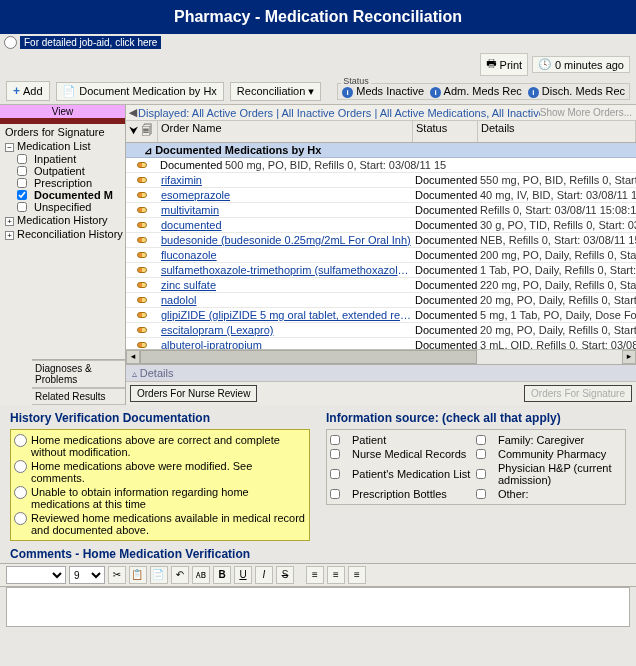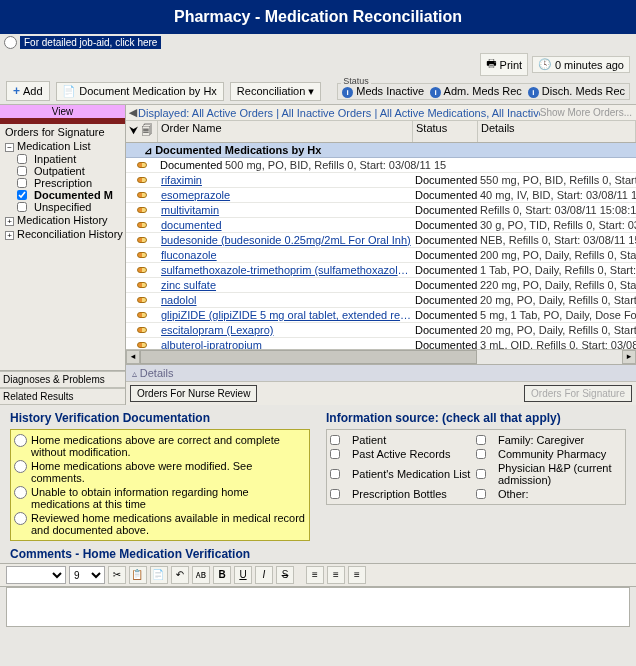--- a/index.html
+++ b/index.html
@@ -17,21 +17,21 @@
 .status-lbl { position: absolute; top: -8px; left: 3px; background: #e8e7e3; padding: 0 2px; font-size: 9px; color: #444; }
 .info-ico { display: inline-block; width: 11px; height: 11px; border-radius: 50%; background: #3068c0; color: #fff; text-align: center; line-height: 11px; font-size: 8px; font-weight: bold; }
 .main-split { display: flex; height: 300px; }
 .left-pane { width: 126px; border-right: 1px solid #b0b0a8; background: #eceae4; display: flex; flex-direction: column; }
 .view-hdr { text-align: center; font-size: 10px; padding: 1px; border-bottom: 6px solid #7f1d1d; background: #f0abfc; }
 .tree { flex: 1; font-size: 10px; overflow: hidden; padding: 1px; }
 .tree-item { padding: 1px 0 1px 4px; white-space: nowrap; }
 .tree-sub { padding-left: 16px; display: flex; align-items: center; gap: 7px; white-space: nowrap; }
 .tree-ico { display:inline-block; width:9px; height:9px; border:1px solid #888; background:#fff; font-size:8px; line-height:8px; text-align:center; }
 .cb { width:10px; height:10px; }
-.left-btns { border-top: 1px solid #b0b0a8; }
+.left-btns { border-top: 1px solid #b0b0a8; margin-left: 32px; }
 .pane-btn { display:block; width: 100%; text-align:left; background:#eceae4; border:1px solid #c0c0b8; border-left:none; border-right:none; padding:2px 3px; font-size:10px; cursor:pointer; }
 .right-pane { flex:1; display:flex; flex-direction:column; background:#fff; min-width:0; }
 .filter-row { display:flex; align-items:center; font-size:10px; padding:1px 2px; background:#f0eee8; border-bottom:1px solid #c8c8c0; }
 .arrow-l { width:10px; text-align:center; color:#555; cursor:pointer; }
 .filter-txt { flex:1; color:#2858a8; overflow:hidden; white-space:nowrap; }
 .show-more { color:#999; font-size:10px; padding-right:2px;text-align:right; }
 .grid-hdr { display:flex; background:#eceae4; border-bottom:1px solid #b0b0a8; font-size:10px; }
 .gh { border-right:1px solid #c8c8c0; padding:1px 3px; }
 .gh-icon { width:32px; }
 .gh-name { flex: 0 0 255px; }
@@ -316,21 +316,21 @@
             <span>Patient</span>
           </div>
         <div class="ig-col">
             <input type="checkbox" class="cb" style="">
             <span>Family: Caregiver</span>
           </div>
       </div>
       <div class="ig-row">
         <div class="ig-col">
             <input type="checkbox" class="cb" style="">
-            <span>Past Active Records</span>
+            <span>Nurse Medical Records</span>
           </div>
         <div class="ig-col">
             <input type="checkbox" class="cb" style="">
             <span>Community Pharmacy</span>
           </div>
       </div>
       <div class="ig-row">
         <div class="ig-col">
             <input type="checkbox" class="cb" style="">
             <span>Patient's Medication List</span>

